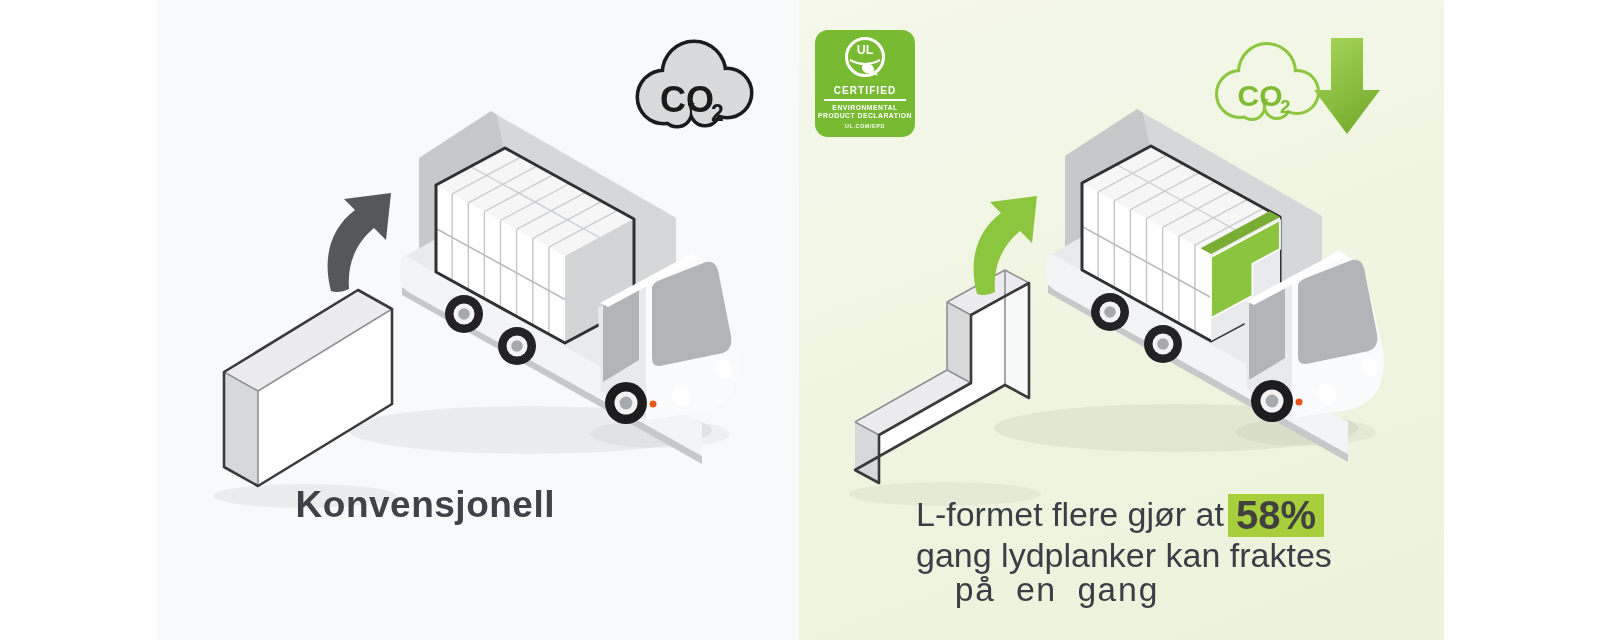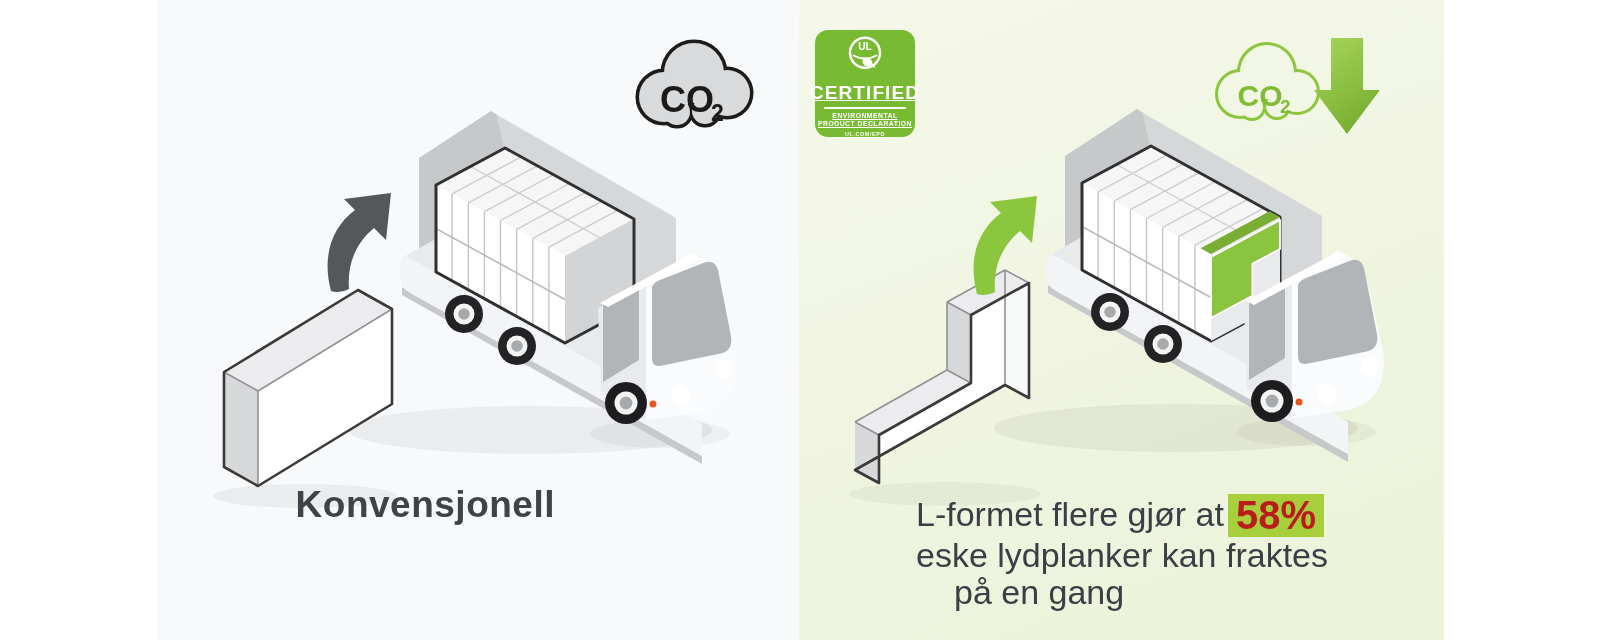--- a/index.html
+++ b/index.html
@@ -6,27 +6,27 @@
   .canvas{position:relative;width:1600px;height:640px;overflow:hidden;background:#ffffff;
           font-family:"Liberation Sans", sans-serif;}
   .panel{position:absolute;top:0;height:640px;}
   .panel-left{left:157px;width:642px;background:#f8f9fb;}
   .panel-right{left:799px;width:645px;background:linear-gradient(160deg,#f5f8ea 0%,#eff4df 60%,#edf2da 100%);}
   .scene{position:absolute;left:0;top:0;width:1600px;height:640px;}
   .caption-left{position:absolute;left:255px;top:484px;width:300px;text-align:right;
     font-size:37px;font-weight:600;color:#3e4349;letter-spacing:0.5px;}
   .caption-right{position:absolute;left:916px;top:494px;width:470px;
     font-size:34px;font-weight:400;color:#3a3f45;line-height:37px;}
-  .caption-right .l3{padding-left:38px;}
-  .hl{display:inline-block;background:#a7cf3b;color:#b91c1c;font-weight:700;font-size:40px;
+  .caption-right .l3{padding-left:38px;font-family:Liberation Mono, monospace;}
+  .hl{display:inline-block;background:#a7cf3b;color:#404040;font-weight:700;font-size:40px;
       line-height:40px;padding:1px 8px 2px 8px;margin-left:4px;vertical-align:-3px;}
   .badge{position:absolute;left:815px;top:30px;width:100px;height:107px;background:#79ba33;
     border-radius:13px;display:flex;flex-direction:column;align-items:center;color:#ffffff;
-    box-sizing:border-box;padding-top:5px;text-decoration:underline;}
-  .badge .cert{font-size:19px;font-weight:700;letter-spacing:1.1px;margin-top:10px;}
+    box-sizing:border-box;padding-top:5px;}
+  .badge .cert{font-size:10px;font-weight:700;letter-spacing:1.1px;margin-top:4px;}
   .badge .rule{width:82px;height:1.5px;background:#ffffff;margin:3px 0 3px 0;opacity:.95;}
   .badge .small{font-size:6.8px;font-weight:700;letter-spacing:0.5px;line-height:8.5px;}
   .badge .tiny{font-size:5.4px;font-weight:700;letter-spacing:0.6px;margin-top:2.5px;opacity:.95;}
   svg text{font-family:"Liberation Sans", sans-serif;}
 </style>
 </head>
 <body>
 
 <div class="canvas">
 
@@ -189,17 +189,17 @@
     <div class="small">PRODUCT DECLARATION</div>
     <div class="tiny">UL.COM/EPD</div>
   </div>
 
   <div class="caption-left">Konvensjonell</div>
 
   <div class="caption-right">
     <div class="l1">
       <span>L-formet flere gjør at</span><span class="hl">58%</span>
     </div>
-    <div class="l2">eske lydplanker kan fraktes</div>
+    <div class="l2">gang lydplanker kan fraktes</div>
     <div class="l3">på en gang</div>
   </div>
 
 </div>
 
 </body></html>

